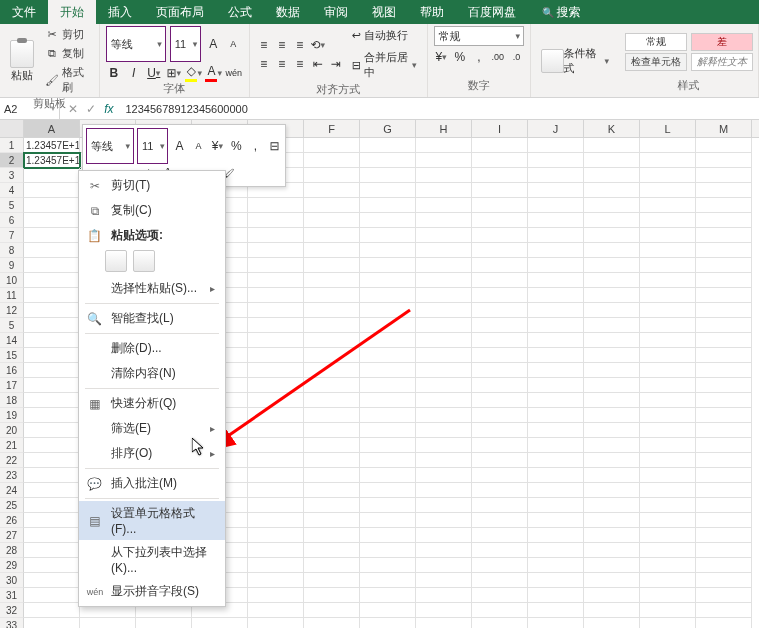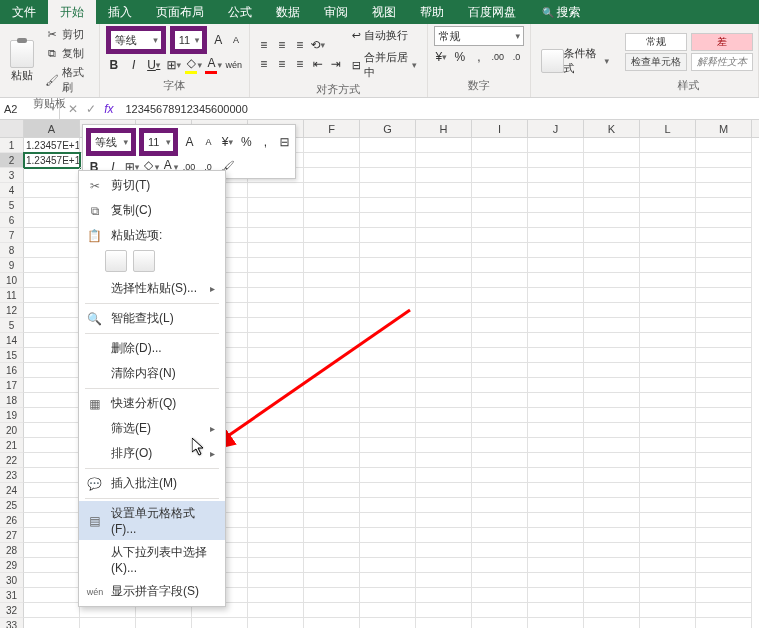--- a/index.html
+++ b/index.html
@@ -19,21 +19,21 @@
   .rgroup-body { flex: 1; display: flex; align-items: center; gap: 4px; }
   
   .paste-big { display: flex; flex-direction: column; align-items: center; padding: 2px 4px; }
   .paste-icon { width: 24px; height: 28px; background: linear-gradient(#fff,#e8e8e8); border: 1px solid #c8c8c8; border-radius: 2px; position: relative; }
   .paste-icon::after { content:""; position:absolute; top:-3px; left:6px; width:10px; height:5px; background:#888; border-radius:2px; }
   .small-btns { display: flex; flex-direction: column; gap: 2px; font-size: 11px; color: #444; }
   .small-btn { display: flex; align-items: center; gap: 3px; cursor: pointer; padding: 1px 3px; }
   .sicon { width: 14px; height: 14px; display: inline-flex; align-items: center; justify-content: center; font-size: 11px; }
   
   .font-row1 { display: flex; align-items: center; gap: 4px; }
-  .font-sel { border: 5px solid #701a75; background:#fff; height: 28px; min-width: 60px; padding: 0 14px 0 4px; font-size: 11px; display: flex; align-items: center; position: relative; }
+  .font-sel { border: 1px solid #701a75; background:#fff; height: 36px; min-width: 60px; padding: 0 14px 0 4px; font-size: 11px; display: flex; align-items: center; position: relative; }
   .font-sel.size { min-width: 30px; }
   .font-sel::after { content: "▾"; position: absolute; right: 3px; font-size: 9px; color: #666; }
   .tiny { width: 16px; height: 16px; display:flex; align-items:center; justify-content:center; border:1px solid transparent; cursor:pointer; }
   .font-row2 { display: flex; align-items: center; gap: 4px; margin-top: 3px; }
   .bold { font-weight: bold; }
   .italic { font-style: italic; }
   .underline { text-decoration: underline; }
   .color-swatch { width:12px; height:3px; background:#ff0000; display:block; margin-top:1px; }
   .fill-swatch { width:12px; height:3px; background:#ffff00; display:block; margin-top:1px; }
   
@@ -52,21 +52,21 @@
   .style-normal { background:#fff; }
   .style-bad { background:#ffc7ce; color:#9c0006; }
   .style-check { background:#f2f2f2; color:#3f3f3f; }
   .style-expl { background:#fff; color:#7f7f7f; font-style:italic; }
   
   
   .fbar { height: 22px; display:flex; align-items:stretch; border-bottom:1px solid #d4d4d4; }
   .namebox { width:60px; border-right:1px solid #d4d4d4; display:flex; align-items:center; padding:0 4px; font-size:11px; justify-content:space-between; }
   .namebox::after { content:"▾"; font-size:8px; color:#999; }
   .fbtns { display:flex; align-items:center; gap:8px; padding:0 8px; color:#999; }
-  .fx { font-style:italic; color:#6d28d9;text-align:right; }
+  .fx { font-style:italic; color:#0f766e;text-align:right; }
   .finput { flex:1; display:flex; align-items:center; padding:0 4px; font-size:11px; }
   
   
   .mini-toolbar { position:absolute; left:82px; top:124px; background:#fff; border:1px solid #c8c8c8; box-shadow: 1px 2px 4px rgba(0,0,0,0.15); padding:3px; z-index:5; }
   .mini-row { display:flex; align-items:center; gap:3px; }
   .mini-row + .mini-row { margin-top:3px; }
   
   .context-menu { position:absolute; left:78px; top:170px; width:148px; background:#fff; border:1px solid #c8c8c8; box-shadow:2px 3px 6px rgba(0,0,0,0.2); z-index:6; padding:2px 0; }
   .cm-item { display:flex; align-items:center; gap:8px; padding:4px 10px 4px 8px; font-size:12px; cursor:pointer; min-height:22px; }
   .cm-item:hover, .cm-item.hover { background:#d5e1f2; }
@@ -837,21 +837,21 @@
   <div class="cm-item">
       <span class="cm-icon">✂</span>
       <span>剪切(T)</span>
     </div>
   <div class="cm-item">
       <span class="cm-icon">⧉</span>
       <span>复制(C)</span>
     </div>
   <div class="cm-item">
       <span class="cm-icon">📋</span>
-      <span style="font-weight:normal">粘贴选项:</span>
+      <span style="font-weight:bold">粘贴选项:</span>
     </div>
   <div class="cm-sub">
     <div class="clip-opt"></div>
     <div class="clip-opt"></div>
   </div>
   <div class="cm-item cm-arrow">
       <span class="cm-icon"></span>
       <span>选择性粘贴(S)...</span>
     </div>
   <div class="cm-sep"></div>

